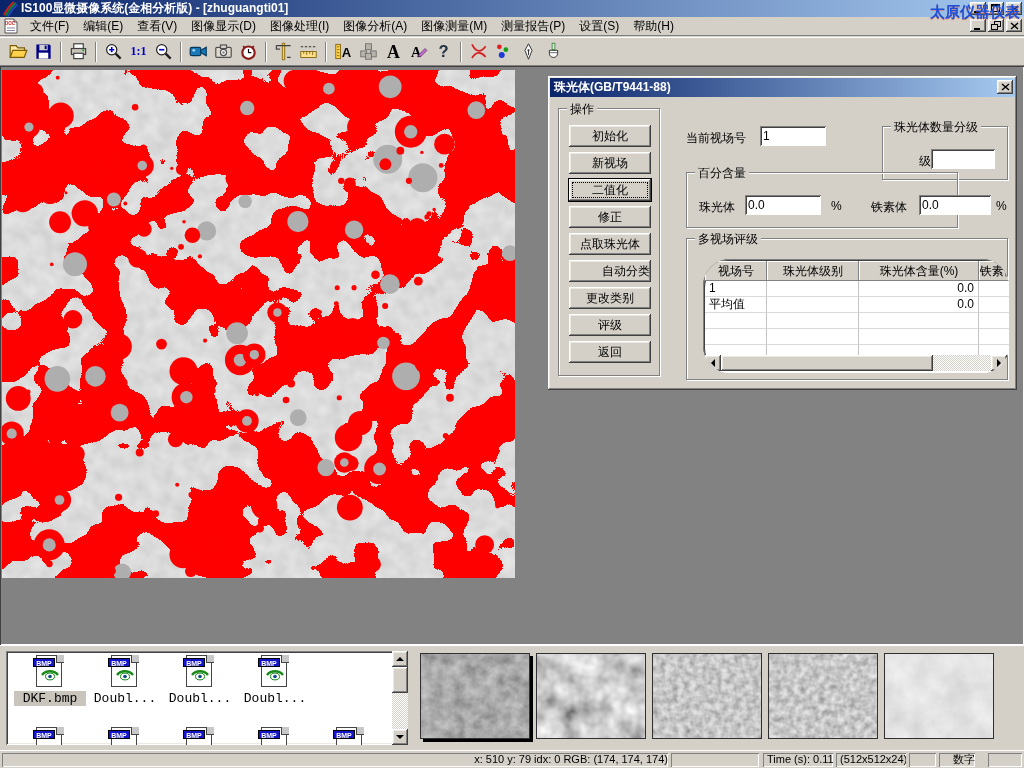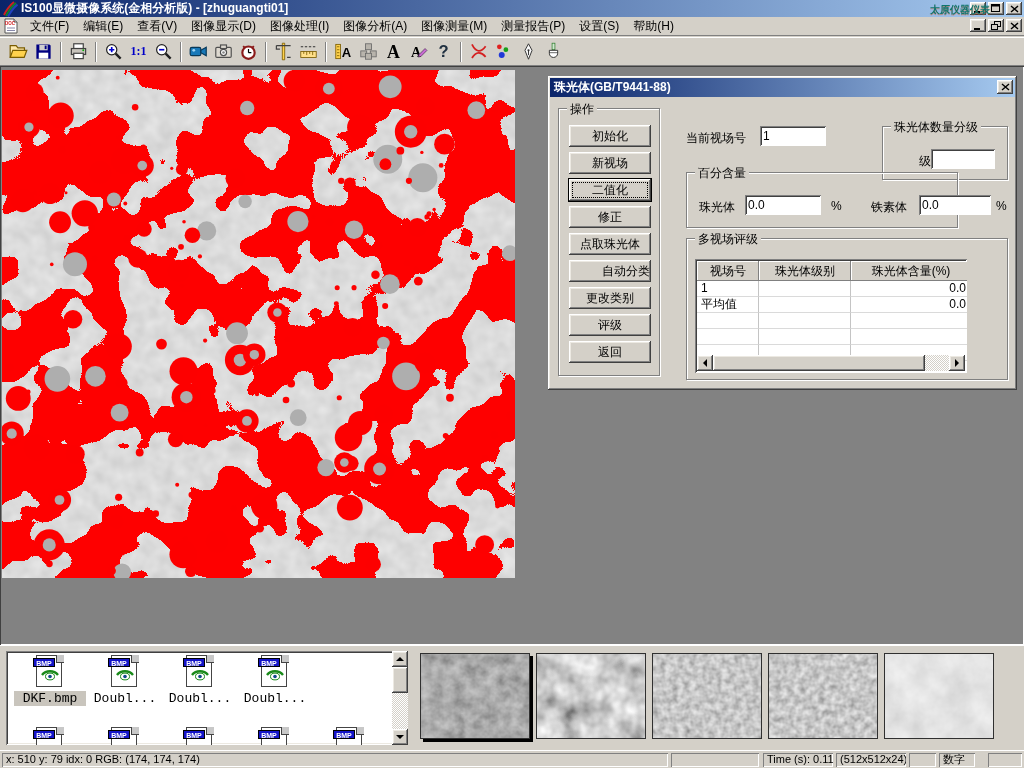--- a/index.html
+++ b/index.html
@@ -10,21 +10,21 @@
   .raised   { box-shadow: inset -1px -1px #404040, inset 1px 1px #fff, inset -2px -2px #808080, inset 2px 2px #ece9e2; }
   .sunken   { box-shadow: inset 1px 1px #808080, inset -1px -1px #fff, inset 2px 2px #404040, inset -2px -2px #ece9e2; }
 
   
   .titlebar { position:absolute; left:0; top:0; width:1024px; height:17px;
     background:linear-gradient(90deg,#0a246a,#a6caf0); display:flex; align-items:center; padding-left:2px; }
   .titlebar .ttl { color:#fff; font-weight:bold; font-size:12px; margin-left:3px; white-space:nowrap; }
   .winbtns { position:absolute; right:2px; top:2px; display:flex; gap:0; }
   .wbtn { width:16px; height:13px; background:#d4d0c8; margin-left:2px;
     display:flex; align-items:center; justify-content:center; }
-  .watermark { position:absolute; left:930px; top:3px; color:#0f766e; font-size:10px; font-weight:bold;
+  .watermark { position:absolute; left:930px; top:3px; color:#1d4ed8; font-size:15px; font-weight:bold;
     z-index:60; letter-spacing:0; text-shadow:0 1px 0 rgba(242,87,31,.45); white-space:nowrap; }
 
   
   .menubar { position:absolute; left:0; top:17px; width:1024px; height:19px; background:#d4d0c8;
     display:flex; align-items:center; border-bottom:1px solid #808080; }
   .mdoc { width:16px; height:16px; margin:0 4px 0 3px; }
   .mitem { padding:2px 7px; white-space:nowrap; }
   .mdibtns { position:absolute; right:2px; top:2px; display:flex; }
 
   
@@ -51,22 +51,22 @@
   .glabel { position:absolute; top:-8px; left:8px; background:#d4d0c8; padding:0 3px; }
   .btn { position:absolute; left:10px; width:82px; height:22px; background:#d4d0c8;
     display:flex; align-items:center; justify-content:center; }
   .btn.def { outline:1px solid #000; }
   .btn.def::after { content:""; position:absolute; inset:3px; border:1px dotted #000; }
   .dlabel { position:absolute; white-space:nowrap; }
   .dinput { position:absolute; height:20px; background:#fff; border:none; font:12px "Liberation Sans",sans-serif;
     padding:2px 3px; box-shadow:inset 1px 1px #808080, inset -1px -1px #fff, inset 2px 2px #404040; }
 
   
-  .tblbox { position:absolute; left:8px; top:20px; width:272px; height:114px; background:#fff;
-    overflow:hidden; box-shadow:inset 1px 1px #808080, inset -1px -1px #fff, inset 2px 2px #404040; }
+  .tblbox { position:absolute; left:16px; top:20px; width:306px; height:114px; background:#fff;
+    overflow:hidden; box-shadow:inset 1px 1px #808080, inset -1px -1px #fff, inset 2px 2px #404040;border-radius:27px; }
   .thead { display:flex; position:absolute; left:2px; top:2px; }
   .th { height:20px; background:#d4d0c8; box-shadow:inset -1px -1px #808080, inset 1px 1px #fff;
     display:flex; align-items:center; justify-content:center; white-space:nowrap; overflow:hidden; flex:none; }
   .trows { position:absolute; left:2px; top:22px; right:2px; }
   .trow { display:flex; height:16px; }
   .td { border-right:1px solid #c4c4c4; border-bottom:1px solid #dadada; padding:0 4px; flex:none;
     white-space:nowrap; overflow:hidden; line-height:15px; }
   .td.num { text-align:right; }
   .c0{width:62px}.c1{width:92px}.c2{width:120px}.c3{width:80px}
 
@@ -97,21 +97,21 @@
   .vscroll { position:absolute; right:0; top:0; width:16px; height:94px; }
   .vthumb { position:absolute; left:0; top:16px; width:16px; height:26px; background:#d4d0c8; }
 
   .thumb { position:absolute; top:7px; width:110px; height:86px; border:1px solid #303030; background:#909090; }
   .thumb svg { width:108px; height:84px; display:block; }
   .thumb.sel { box-shadow:3px 3px 0 #000; }
 
   
   .statusbar { position:absolute; left:0; top:750px; width:1024px; height:18px; background:#d4d0c8; border-top:1px solid #fff; }
   .spanel { position:absolute; top:2px; height:14px; line-height:13px; font-size:11px; padding-left:4px;
-    box-shadow:inset 1px 1px #808080, inset -1px -1px #fff; white-space:nowrap; overflow:hidden; }
+    box-shadow:inset 1px 1px #808080, inset -1px -1px #fff; white-space:nowrap; overflow:hidden;text-align:right; }
 </style>
 </head>
 <body>
 
 <div class="titlebar">
   <svg width="16" height="16" viewBox="0 0 16 16">
     <path d="M2 14C5 8 7 5 12 1" stroke="#d02020" stroke-width="2" fill="none"></path>
     <path d="M4 15C7 9 9 6 14 2" stroke="#108030" stroke-width="2" fill="none"></path>
     <path d="M6 15.5C9 10 11 7 15.5 3.5" stroke="#2040c0" stroke-width="2" fill="none"></path>
   </svg>

